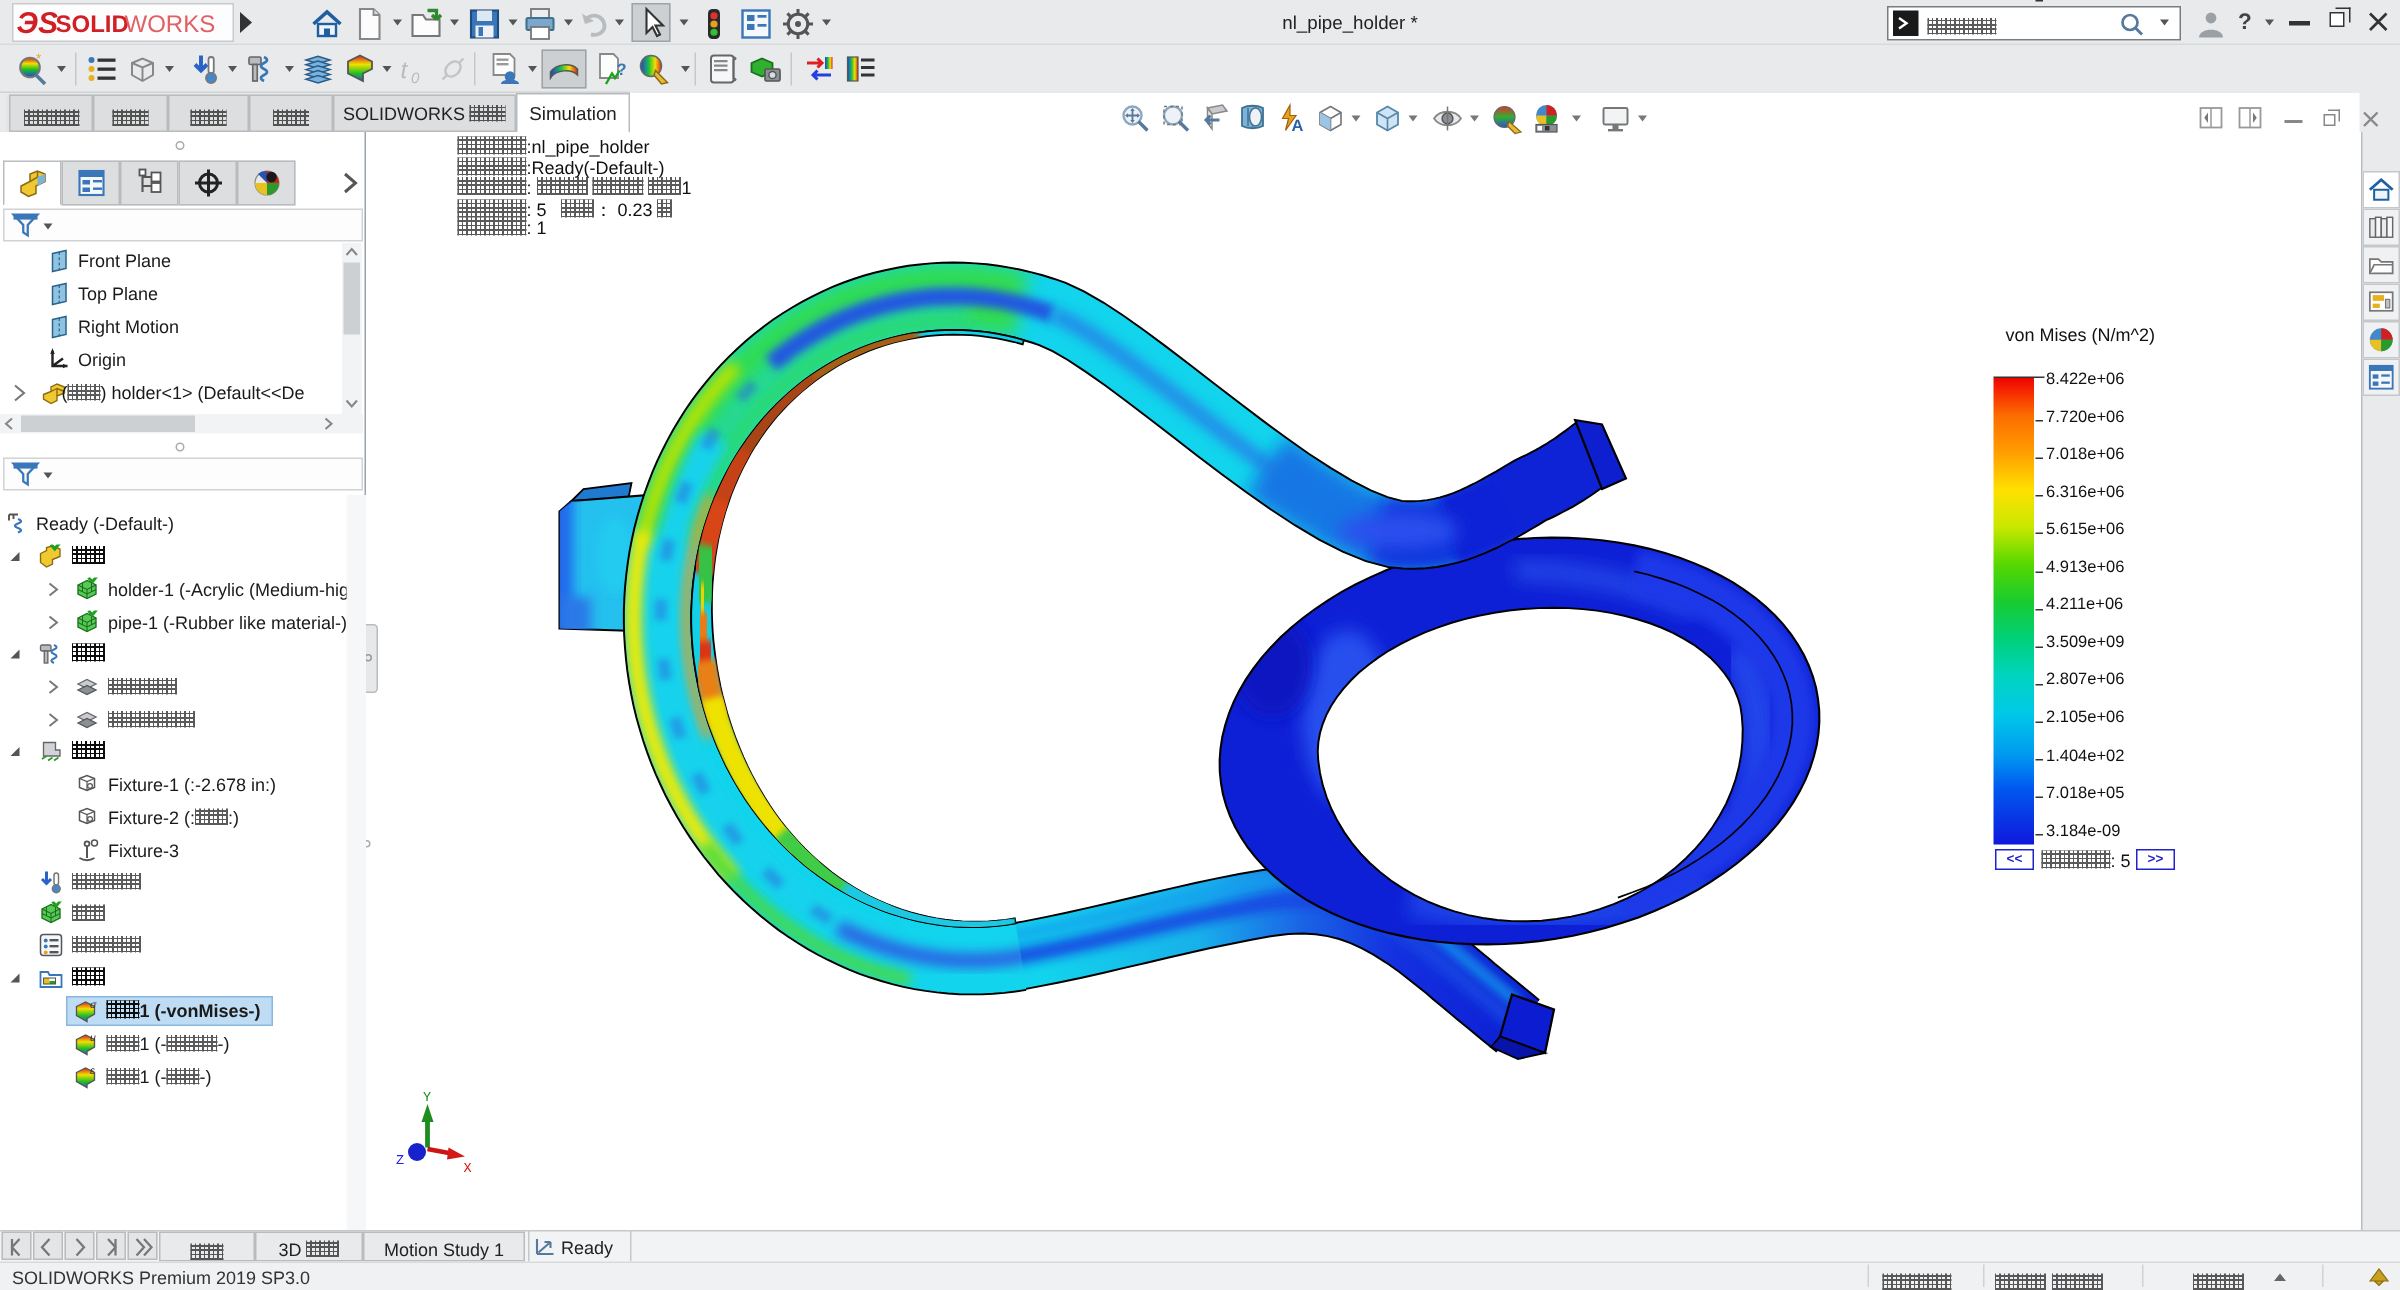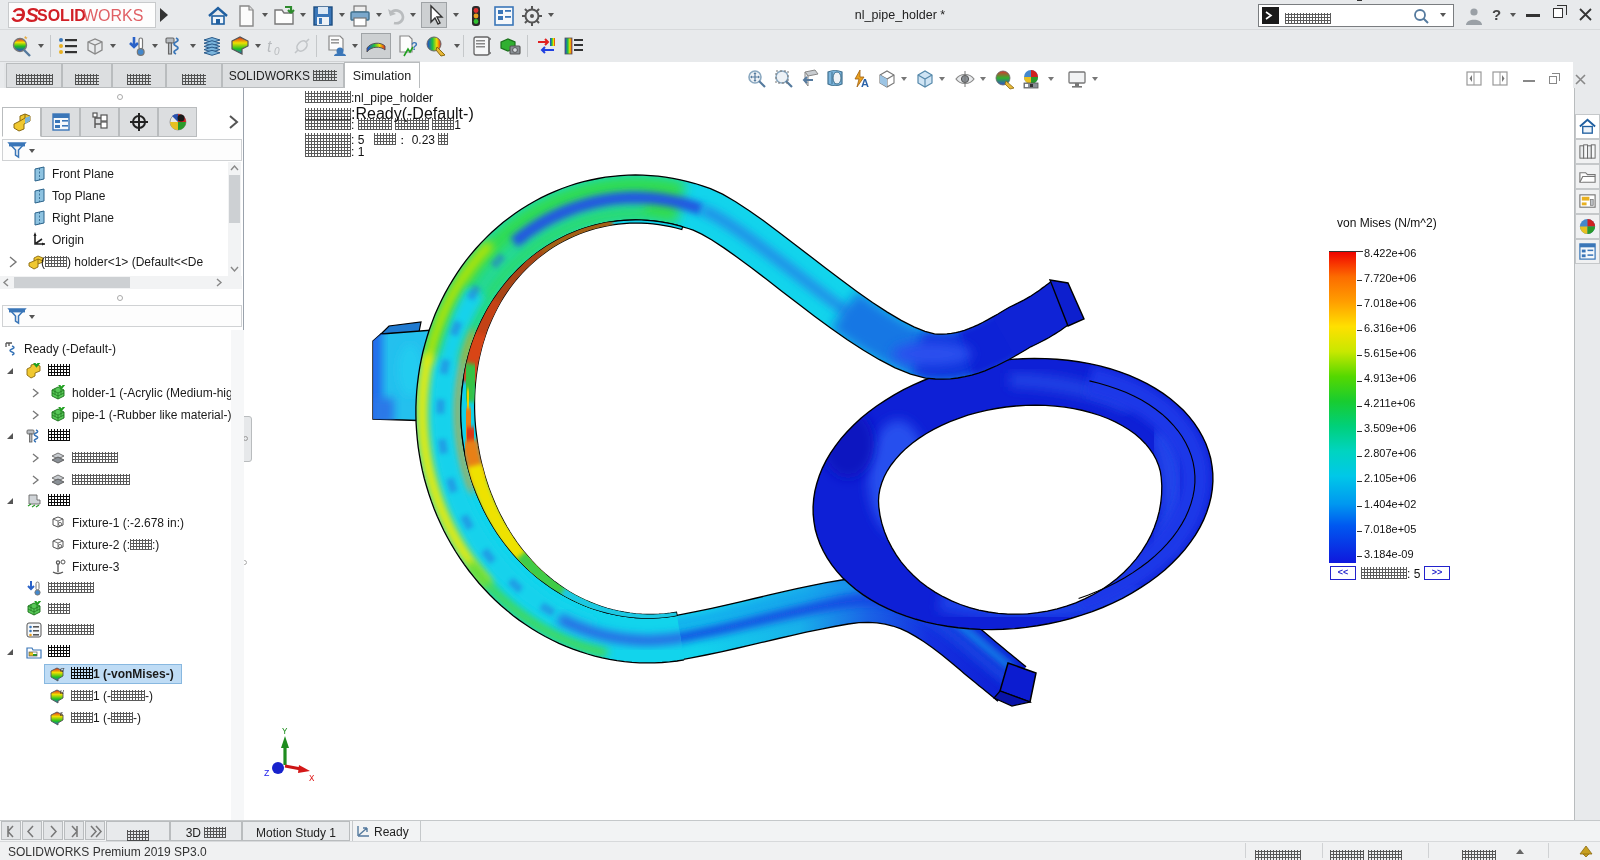--- a/index.html
+++ b/index.html
@@ -122,21 +122,21 @@
 <path d="M285,736 L289,748 L281,748 Z" fill="#1e8c1e"></path>
 <line x1="285" y1="766" x2="301" y2="769" stroke="#cc1414" stroke-width="3.2"></line>
 <path d="M310,771 L299,765 L298,773 Z" fill="#d41818"></path>
 <circle cx="278" cy="768" r="6" fill="#1822cc"></circle>
 </g>
 <text x="282" y="734" font-family="Liberation Mono, monospace" font-size="9" fill="#1a8c1a">Y</text>
 <text x="309" y="781" font-family="Liberation Mono, monospace" font-size="9" fill="#dd1111">X</text>
 <text x="264" y="776" font-family="Liberation Mono, monospace" font-size="9" fill="#2222ee">Z</text>
 </svg>
 <div class="row" style="left:305px;top:91.0px;font-size:12px;color:#111"><span class="cj" style="width:46px;height:12px"></span>:nl_pipe_holder</div>
-<div class="row" style="left:305px;top:104.6px;font-size:16px;color:#111"><span class="cj" style="width:46px;height:12px"></span>:Ready(-Default-)</div>
+<div class="row" style="left:305px;top:104.6px;font-size:12px;color:#111"><span class="cj" style="width:46px;height:12px"></span>:Ready(-Default-)</div>
 <div class="row" style="left:305px;top:118.2px;font-size:12px;color:#111"><span class="cj" style="width:46px;height:12px"></span>: <span class="cj" style="width:34px;height:12px"></span> <span class="cj" style="width:34px;height:12px"></span> <span class="cj" style="width:22px;height:12px"></span>1</div>
 <div class="row" style="left:305px;top:131.8px;font-size:12px;color:#111"><span class="cj" style="width:46px;height:12px"></span>: 5&nbsp;&nbsp; <span class="cj" style="width:22px;height:12px"></span>： 0.23 <span class="cj" style="width:10px;height:12px"></span></div>
 <div class="row" style="left:305px;top:145.4px;font-size:12px;color:#111"><span class="cj" style="width:46px;height:12px"></span>: 1</div>
 <svg class="abs" style="left:746px;top:68px" width="22" height="22" viewBox="0 0 22 22">
     <circle cx="9" cy="9" r="6" fill="#eef2f6" stroke="#8aa8c0" stroke-width="1.6"></circle>
     <line x1="13" y1="13" x2="19" y2="19" stroke="#557a9e" stroke-width="2.2"></line>
     <path d="M9,5 L9,13 M5,9 L13,9" stroke="#557a9e" stroke-width="1.2"></path>
     <path d="M9,4 l-1.5,2 h3 Z M9,14 l-1.5,-2 h3 Z M4,9 l2,-1.5 v3 Z M14,9 l-2,-1.5 v3 Z" fill="#557a9e"></path>
   </svg>
 <svg class="abs" style="left:773px;top:68px" width="22" height="22" viewBox="0 0 22 22">
@@ -227,21 +227,21 @@
 <div class="row" style="left:1364px;top:296.7px;font-size:11px;color:#111">7.018e+06</div>
 <div class="abs" style="left:1357px;top:305.2px;width:5px;height:1px;background:#333"></div>
 <div class="row" style="left:1364px;top:321.8px;font-size:11px;color:#111">6.316e+06</div>
 <div class="abs" style="left:1357px;top:330.3px;width:5px;height:1px;background:#333"></div>
 <div class="row" style="left:1364px;top:346.9px;font-size:11px;color:#111">5.615e+06</div>
 <div class="abs" style="left:1357px;top:355.4px;width:5px;height:1px;background:#333"></div>
 <div class="row" style="left:1364px;top:372.0px;font-size:11px;color:#111">4.913e+06</div>
 <div class="abs" style="left:1357px;top:380.5px;width:5px;height:1px;background:#333"></div>
 <div class="row" style="left:1364px;top:397.1px;font-size:11px;color:#111">4.211e+06</div>
 <div class="abs" style="left:1357px;top:405.6px;width:5px;height:1px;background:#333"></div>
-<div class="row" style="left:1364px;top:422.2px;font-size:11px;color:#111">3.509e+06</div>
+<div class="row" style="left:1364px;top:422.2px;font-size:11px;color:#111">3.509e+09</div>
 <div class="abs" style="left:1357px;top:430.7px;width:5px;height:1px;background:#333"></div>
 <div class="row" style="left:1364px;top:447.3px;font-size:11px;color:#111">2.807e+06</div>
 <div class="abs" style="left:1357px;top:455.8px;width:5px;height:1px;background:#333"></div>
 <div class="row" style="left:1364px;top:472.4px;font-size:11px;color:#111">2.105e+06</div>
 <div class="abs" style="left:1357px;top:480.9px;width:5px;height:1px;background:#333"></div>
 <div class="row" style="left:1364px;top:497.5px;font-size:11px;color:#111">1.404e+02</div>
 <div class="abs" style="left:1357px;top:506.0px;width:5px;height:1px;background:#333"></div>
 <div class="row" style="left:1364px;top:522.6px;font-size:11px;color:#111">7.018e+05</div>
 <div class="abs" style="left:1357px;top:531.1px;width:5px;height:1px;background:#333"></div>
 <div class="row" style="left:1364px;top:547.7px;font-size:11px;color:#111">3.184e-09</div>
@@ -535,21 +535,21 @@
 <div class="row tx" style="left:52px;top:167px">Front Plane</div>
 <svg class="abs" style="left:32px;top:188px" width="15" height="16" viewBox="0 0 15 16">
     <path d="M3,3 L12,1 L12,13 L3,15 Z" fill="#7ab8dc" fill-opacity="0.85" stroke="#2a628a" stroke-width="1"></path>
     <line x1="7.5" y1="2" x2="7.5" y2="14" stroke="#2a628a" stroke-width="0.8" stroke-dasharray="2 1.5"></line>
   </svg>
 <div class="row tx" style="left:52px;top:189px">Top Plane</div>
 <svg class="abs" style="left:32px;top:210px" width="15" height="16" viewBox="0 0 15 16">
     <path d="M3,3 L12,1 L12,13 L3,15 Z" fill="#7ab8dc" fill-opacity="0.85" stroke="#2a628a" stroke-width="1"></path>
     <line x1="7.5" y1="2" x2="7.5" y2="14" stroke="#2a628a" stroke-width="0.8" stroke-dasharray="2 1.5"></line>
   </svg>
-<div class="row tx" style="left:52px;top:211px">Right Plane</div>
+<div class="row tx" style="left:52px;top:211px">Right Motion</div>
 <svg class="abs" style="left:32px;top:232px" width="15" height="16" viewBox="0 0 15 16">
     <path d="M3,2 L3,12 L13,12 M3,12 L10,7" stroke="#222" stroke-width="1.6" fill="none"></path>
     <path d="M3,0 L1.5,4 L4.5,4 Z M13,12 L10,10.5 L10,13.5 Z" fill="#222"></path>
   </svg>
 <div class="row tx" style="left:52px;top:233px">Origin</div>
 <svg class="abs" style="left:8px;top:256px" width="10" height="12">
     <path d="M2,1 L8,6 L2,11" fill="none" stroke="#777" stroke-width="1.4"></path>
   </svg>
 <svg class="abs" style="left:28px;top:254px" width="16" height="16" viewBox="0 0 16 16">
     <path d="M1,9 L6,7 L6,4 L10,2 L15,4 L15,8 L10,10 L10,13 L6,15 L1,12 Z" fill="#f0c830" stroke="#8a6a10" stroke-width="0.9"></path>

